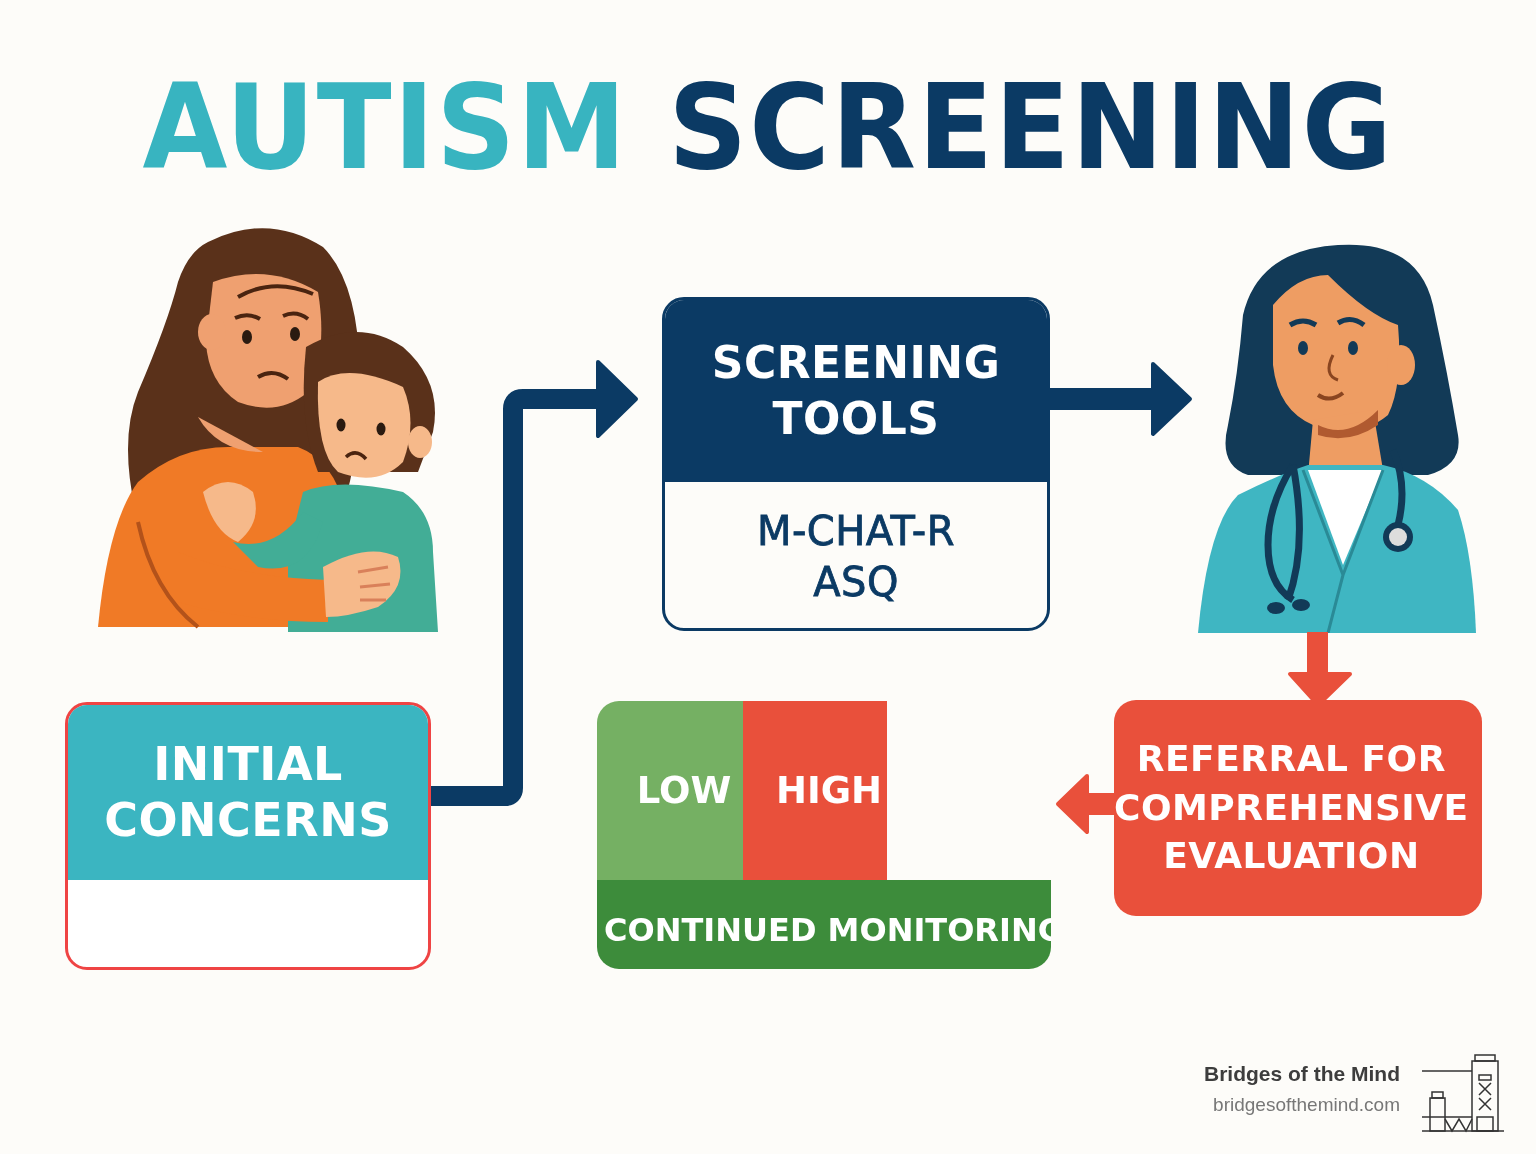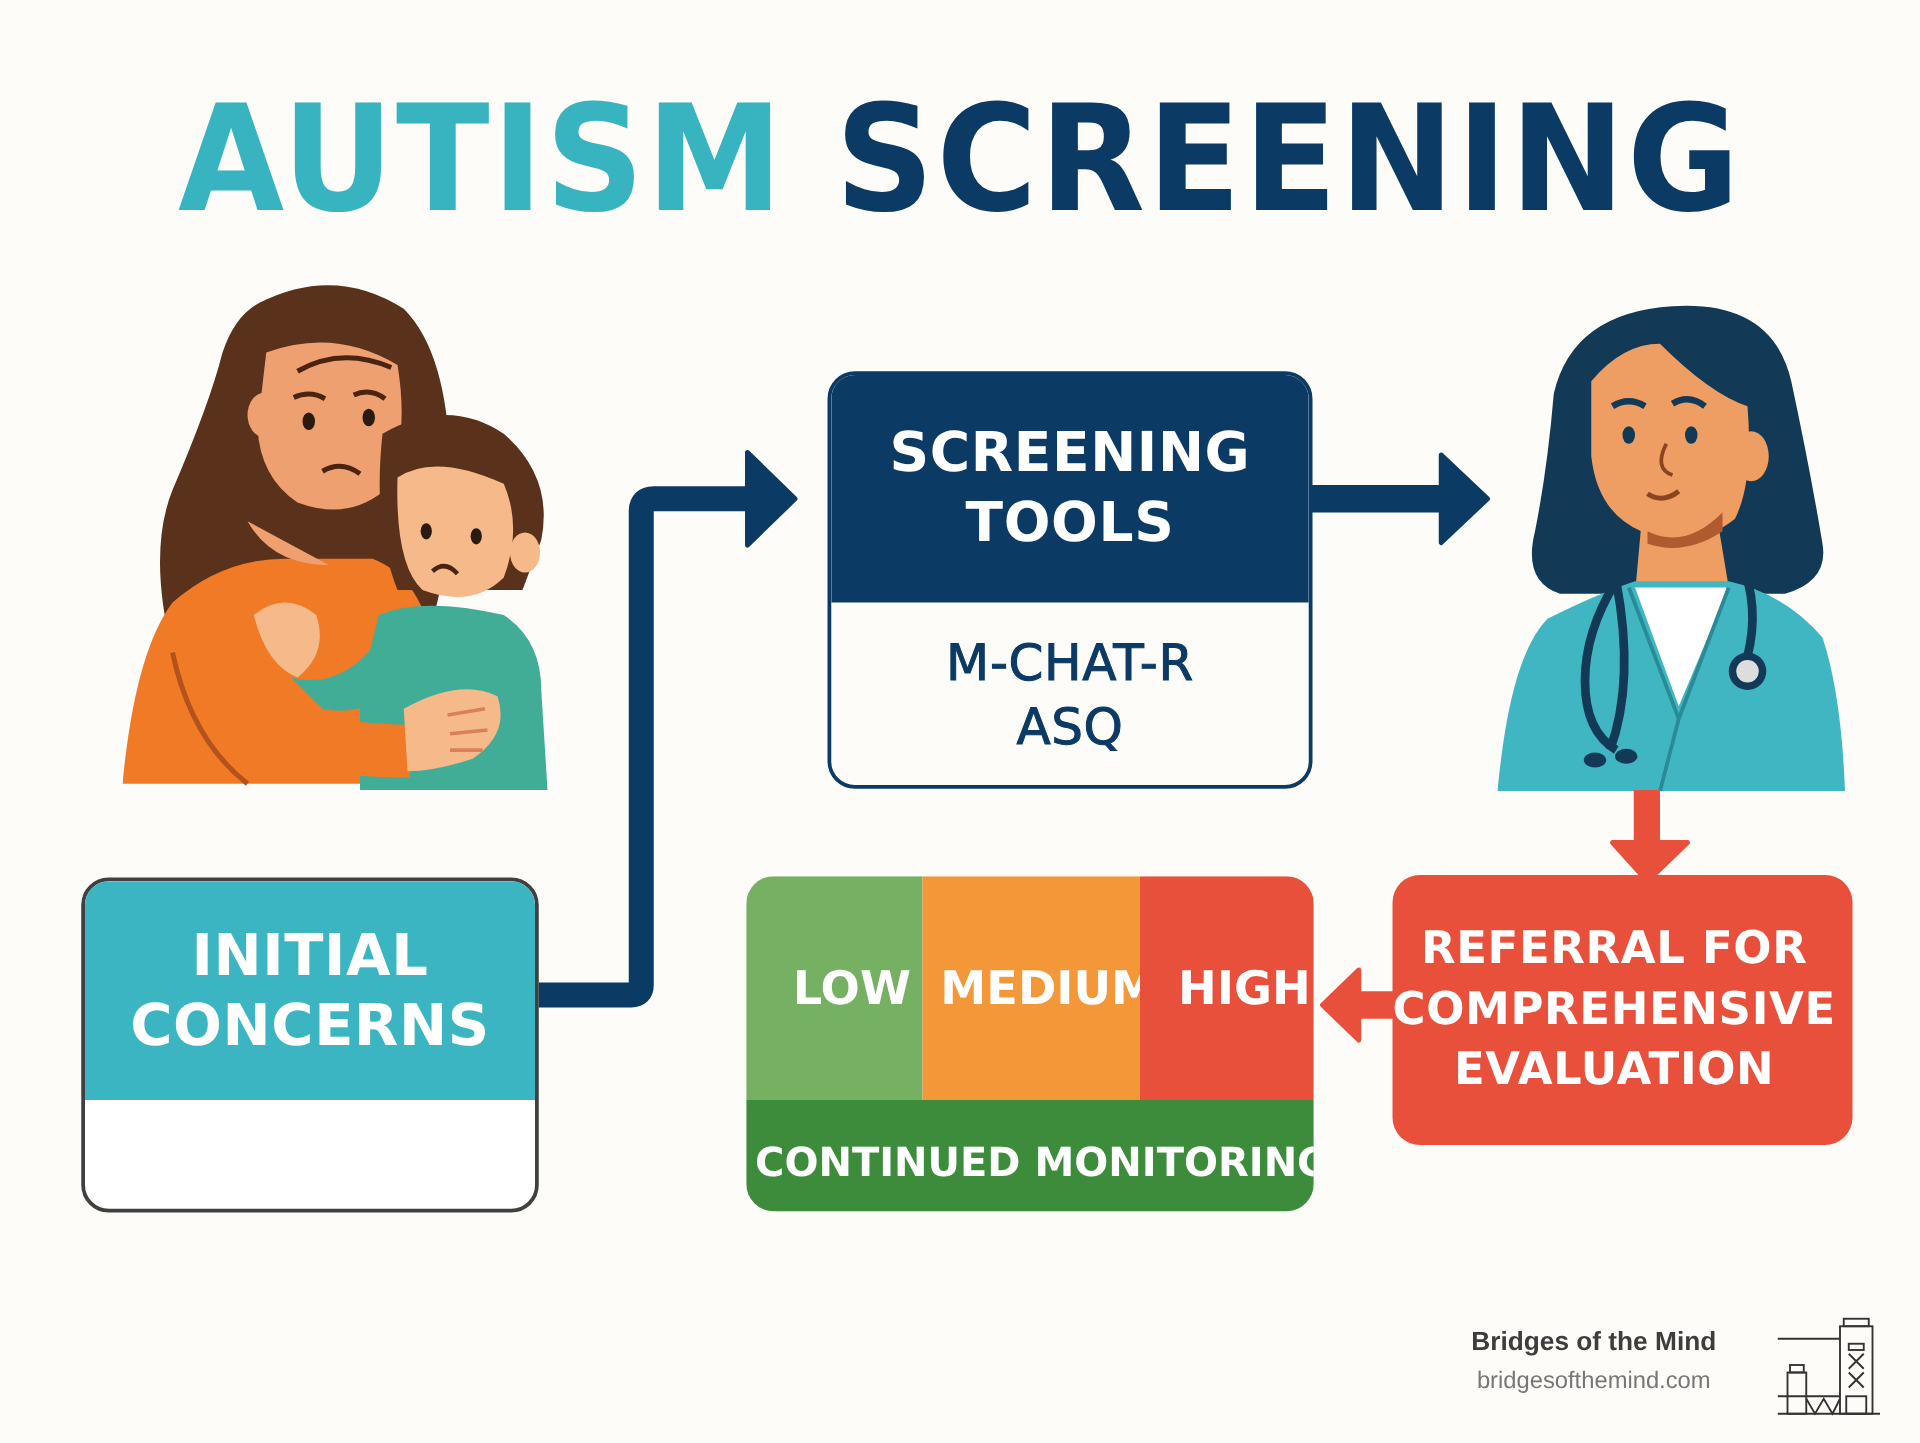--- a/index.html
+++ b/index.html
@@ -14,21 +14,21 @@
   .title .t1 { color: #38b4c0; }
   .title .t2 { color: #0b3a64; }
 
   .illus { position: absolute; }
   #parent-illus { left: 98px; top: 222px; width: 342px; height: 410px; }
   #doctor-illus { left: 1198px; top: 225px; width: 280px; height: 408px; }
 
   .box { position: absolute; border-radius: 22px; overflow: hidden; }
 
   
-  #initial-box { left: 65px; top: 702px; width: 366px; height: 268px; border: 3px solid #404040; background: #fff; }
+  #initial-box { left: 65px; top: 702px; width: 366px; height: 268px; border: 3px solid #ef4444; background: #fff; }
   #initial-box .head { height: 175px; background: #3bb5c1; display: flex; align-items: center; justify-content: center; }
   .headtxt { color: #fff; font-weight: bold; text-align: center; font-size: 46px; line-height: 1.2; letter-spacing: 0.5px; }
 
   
   #tools-box { left: 662px; top: 297px; width: 388px; height: 334px; border: 3px solid #0b3a64; background: #fdfcf9; }
   #tools-box .head { height: 182px; background: #0b3a64; display: flex; align-items: center; justify-content: center; }
   #tools-box .head .headtxt { font-size: 44px; line-height: 1.28; }
   #tools-box .body { height: 149px; display: flex; flex-direction: column; align-items: center; justify-content: center; }
   .tool-item { color: #0b3a64; font-size: 40px; font-weight: normal; line-height: 1.27; letter-spacing: 0.5px; -webkit-text-stroke: 0.8px #0b3a64; }
 
@@ -41,21 +41,21 @@
   #risk-high { width: 144px; background: #e9503b; }
   #risk-box .monitor { height: 100px; background: #3d8c3b; display: flex; align-items: center; justify-content: center; color: #fff; font-weight: bold; font-size: 32px; padding-left: 20px; white-space: nowrap; }
 
   
   #referral-box { left: 1114px; top: 700px; width: 368px; height: 216px; background: #e9503b; display: flex; align-items: center; }
   #referral-box .headtxt { font-size: 36px; line-height: 1.35; }
 
   svg.arrows { position: absolute; left: 0; top: 0; width: 1536px; height: 1154px; pointer-events: none; }
 
   
-  #brand { position: absolute; left: 1150px; top: 1062px; width: 250px; text-align: center; }
+  #brand { position: absolute; left: 1150px; top: 1062px; width: 250px; text-align: right; }
   #brand-name { font-family: "Liberation Sans", sans-serif; font-weight: bold; font-size: 21px; color: #3d3d3d; }
   #brand-url { font-family: "Liberation Sans", sans-serif; font-size: 19px; color: #777; margin-top: 8px; }
   #brand-logo { position: absolute; left: 1422px; top: 1053px; width: 82px; height: 82px; }
 </style>
 </head>
 <body>
 
 <div class="title">
   <span class="t1">AUTISM</span>
   <span class="t2">SCREENING</span>
@@ -169,21 +169,20 @@
   </div>
   <div class="body">
     <div class="tool-item">M-CHAT-R</div>
     <div class="tool-item">ASQ</div>
   </div>
 </div>
 
 <div class="box" id="risk-box">
   <div class="row">
     <div class="risk-cell" id="risk-low">LOW</div>
-    <div class="risk-cell" id="risk-med">MEDIUM</div>
     <div class="risk-cell" id="risk-high">HIGH</div>
   </div>
   <div class="monitor">CONTINUED MONITORING</div>
 </div>
 
 <div class="box" id="referral-box">
   <div class="headtxt">
     <div>REFERRAL FOR</div>
     <div>COMPREHENSIVE</div>
     <div>EVALUATION</div>

